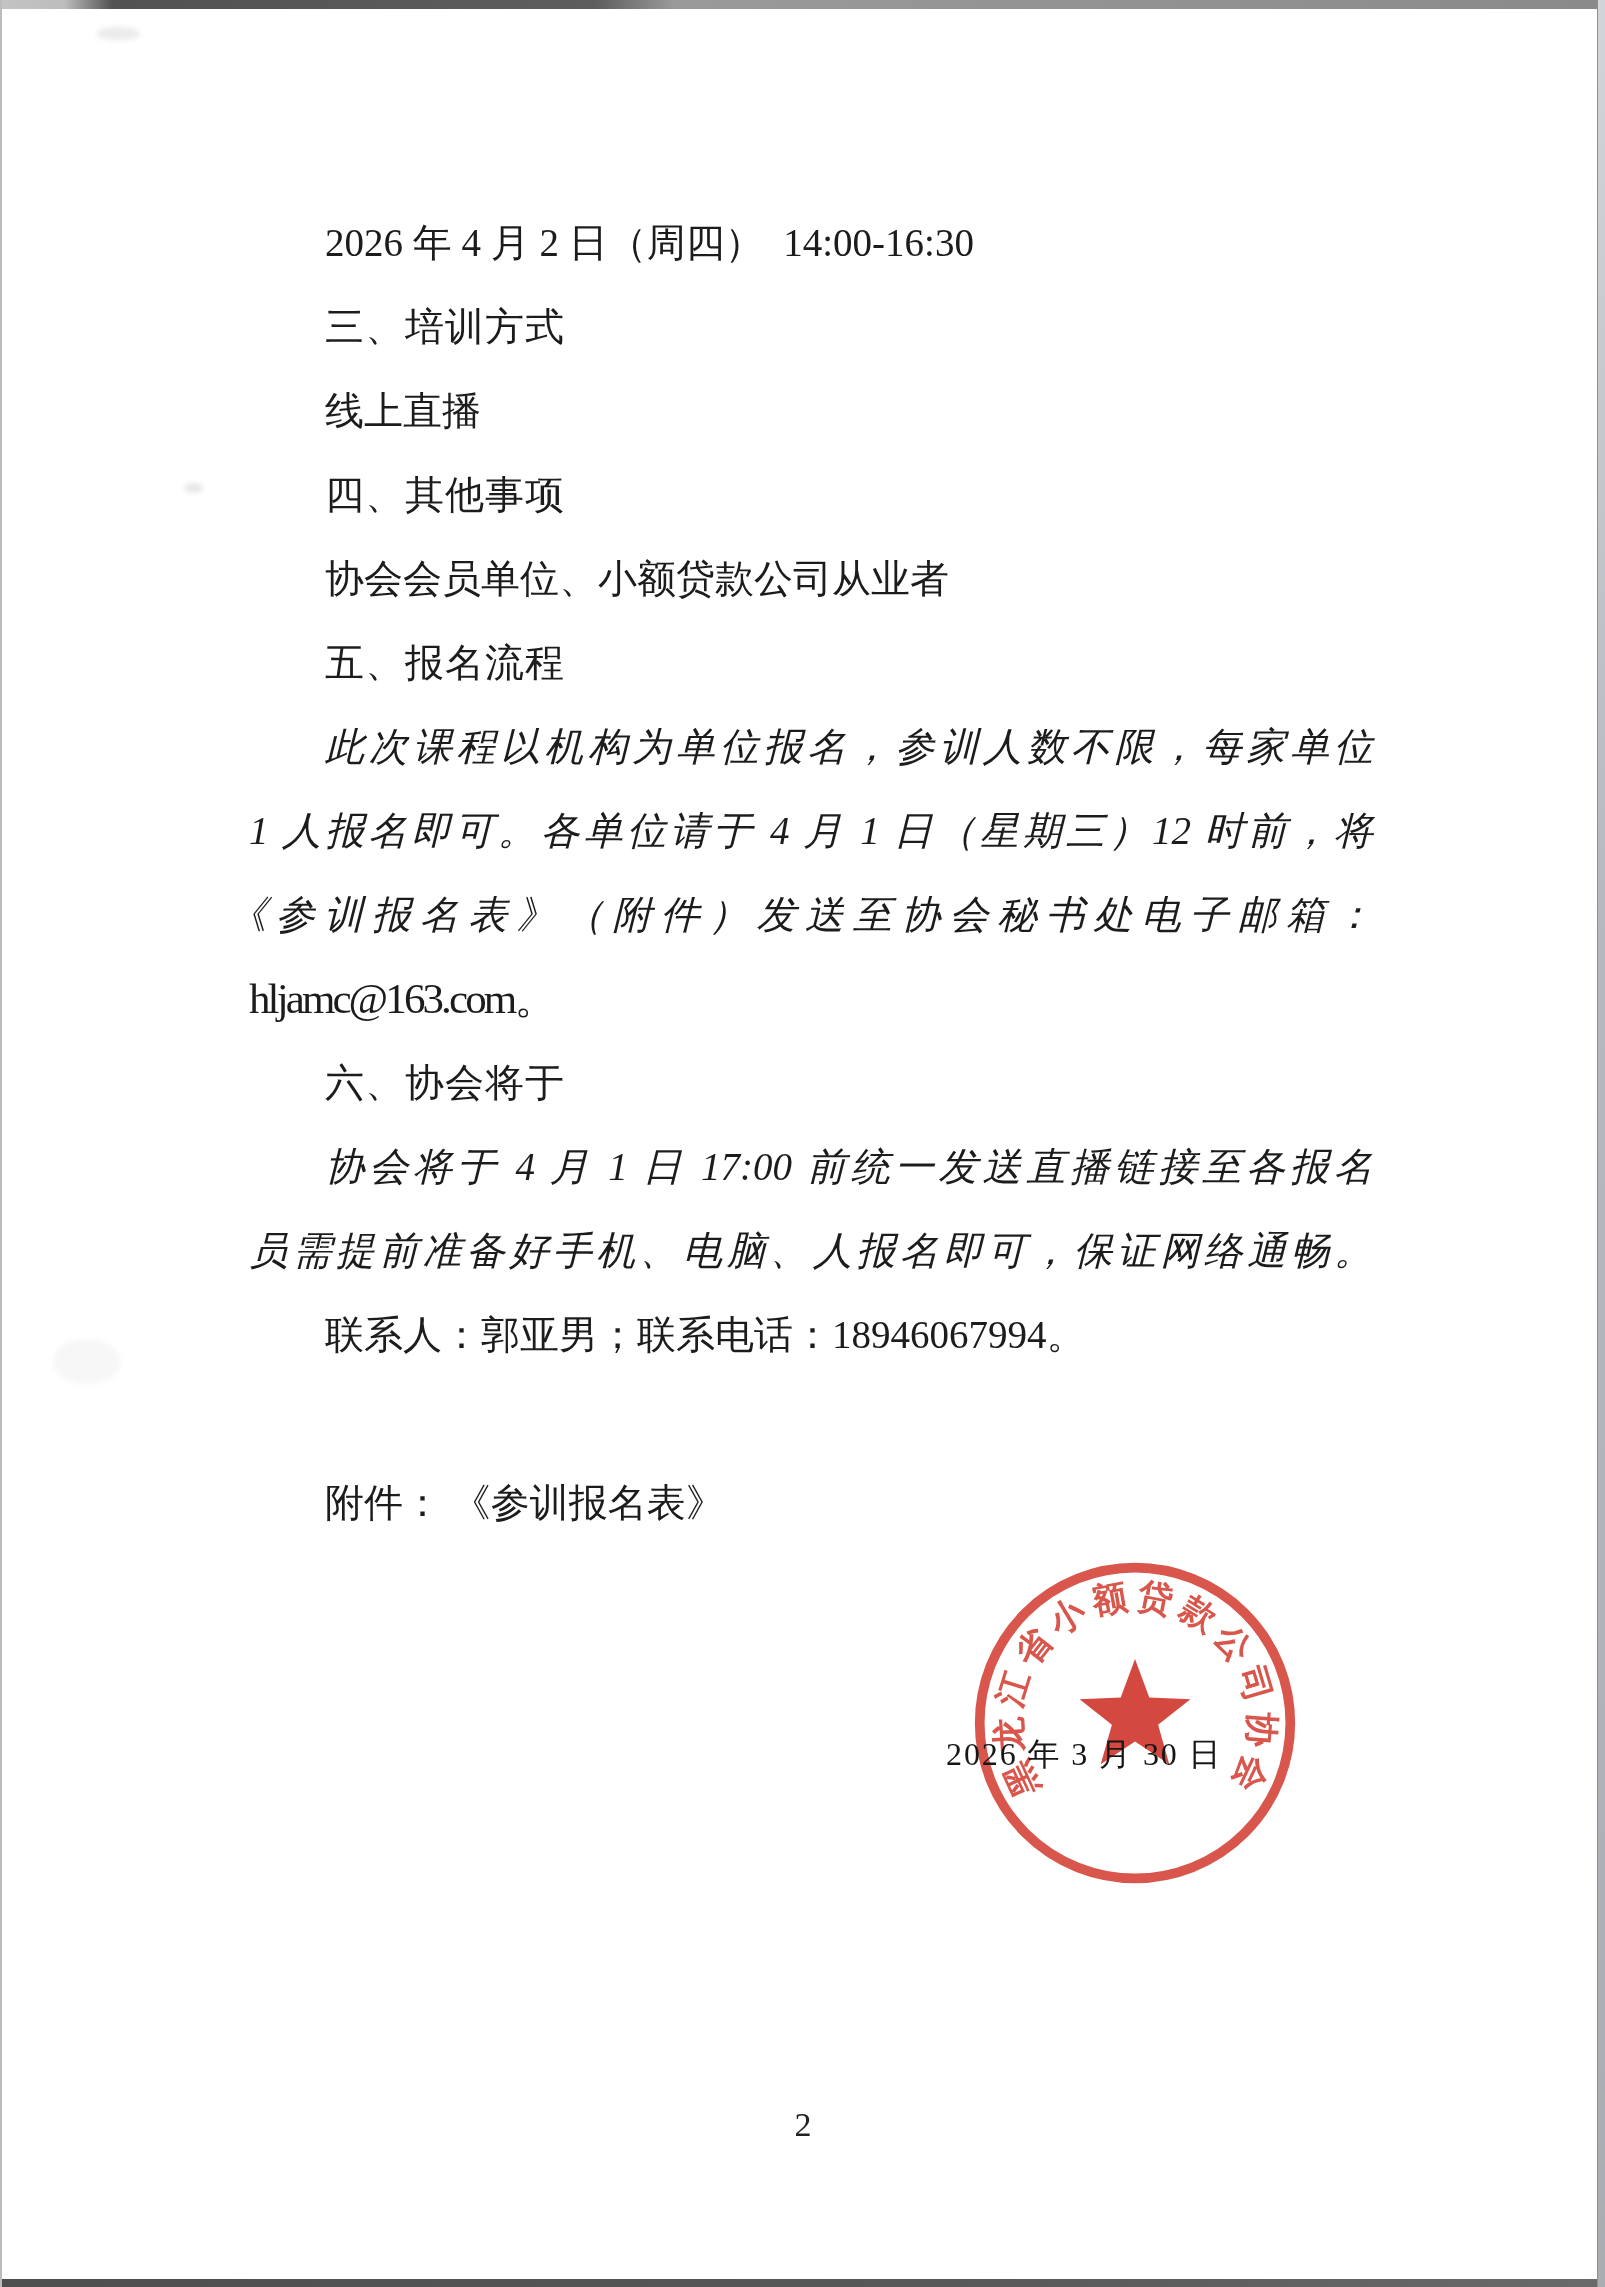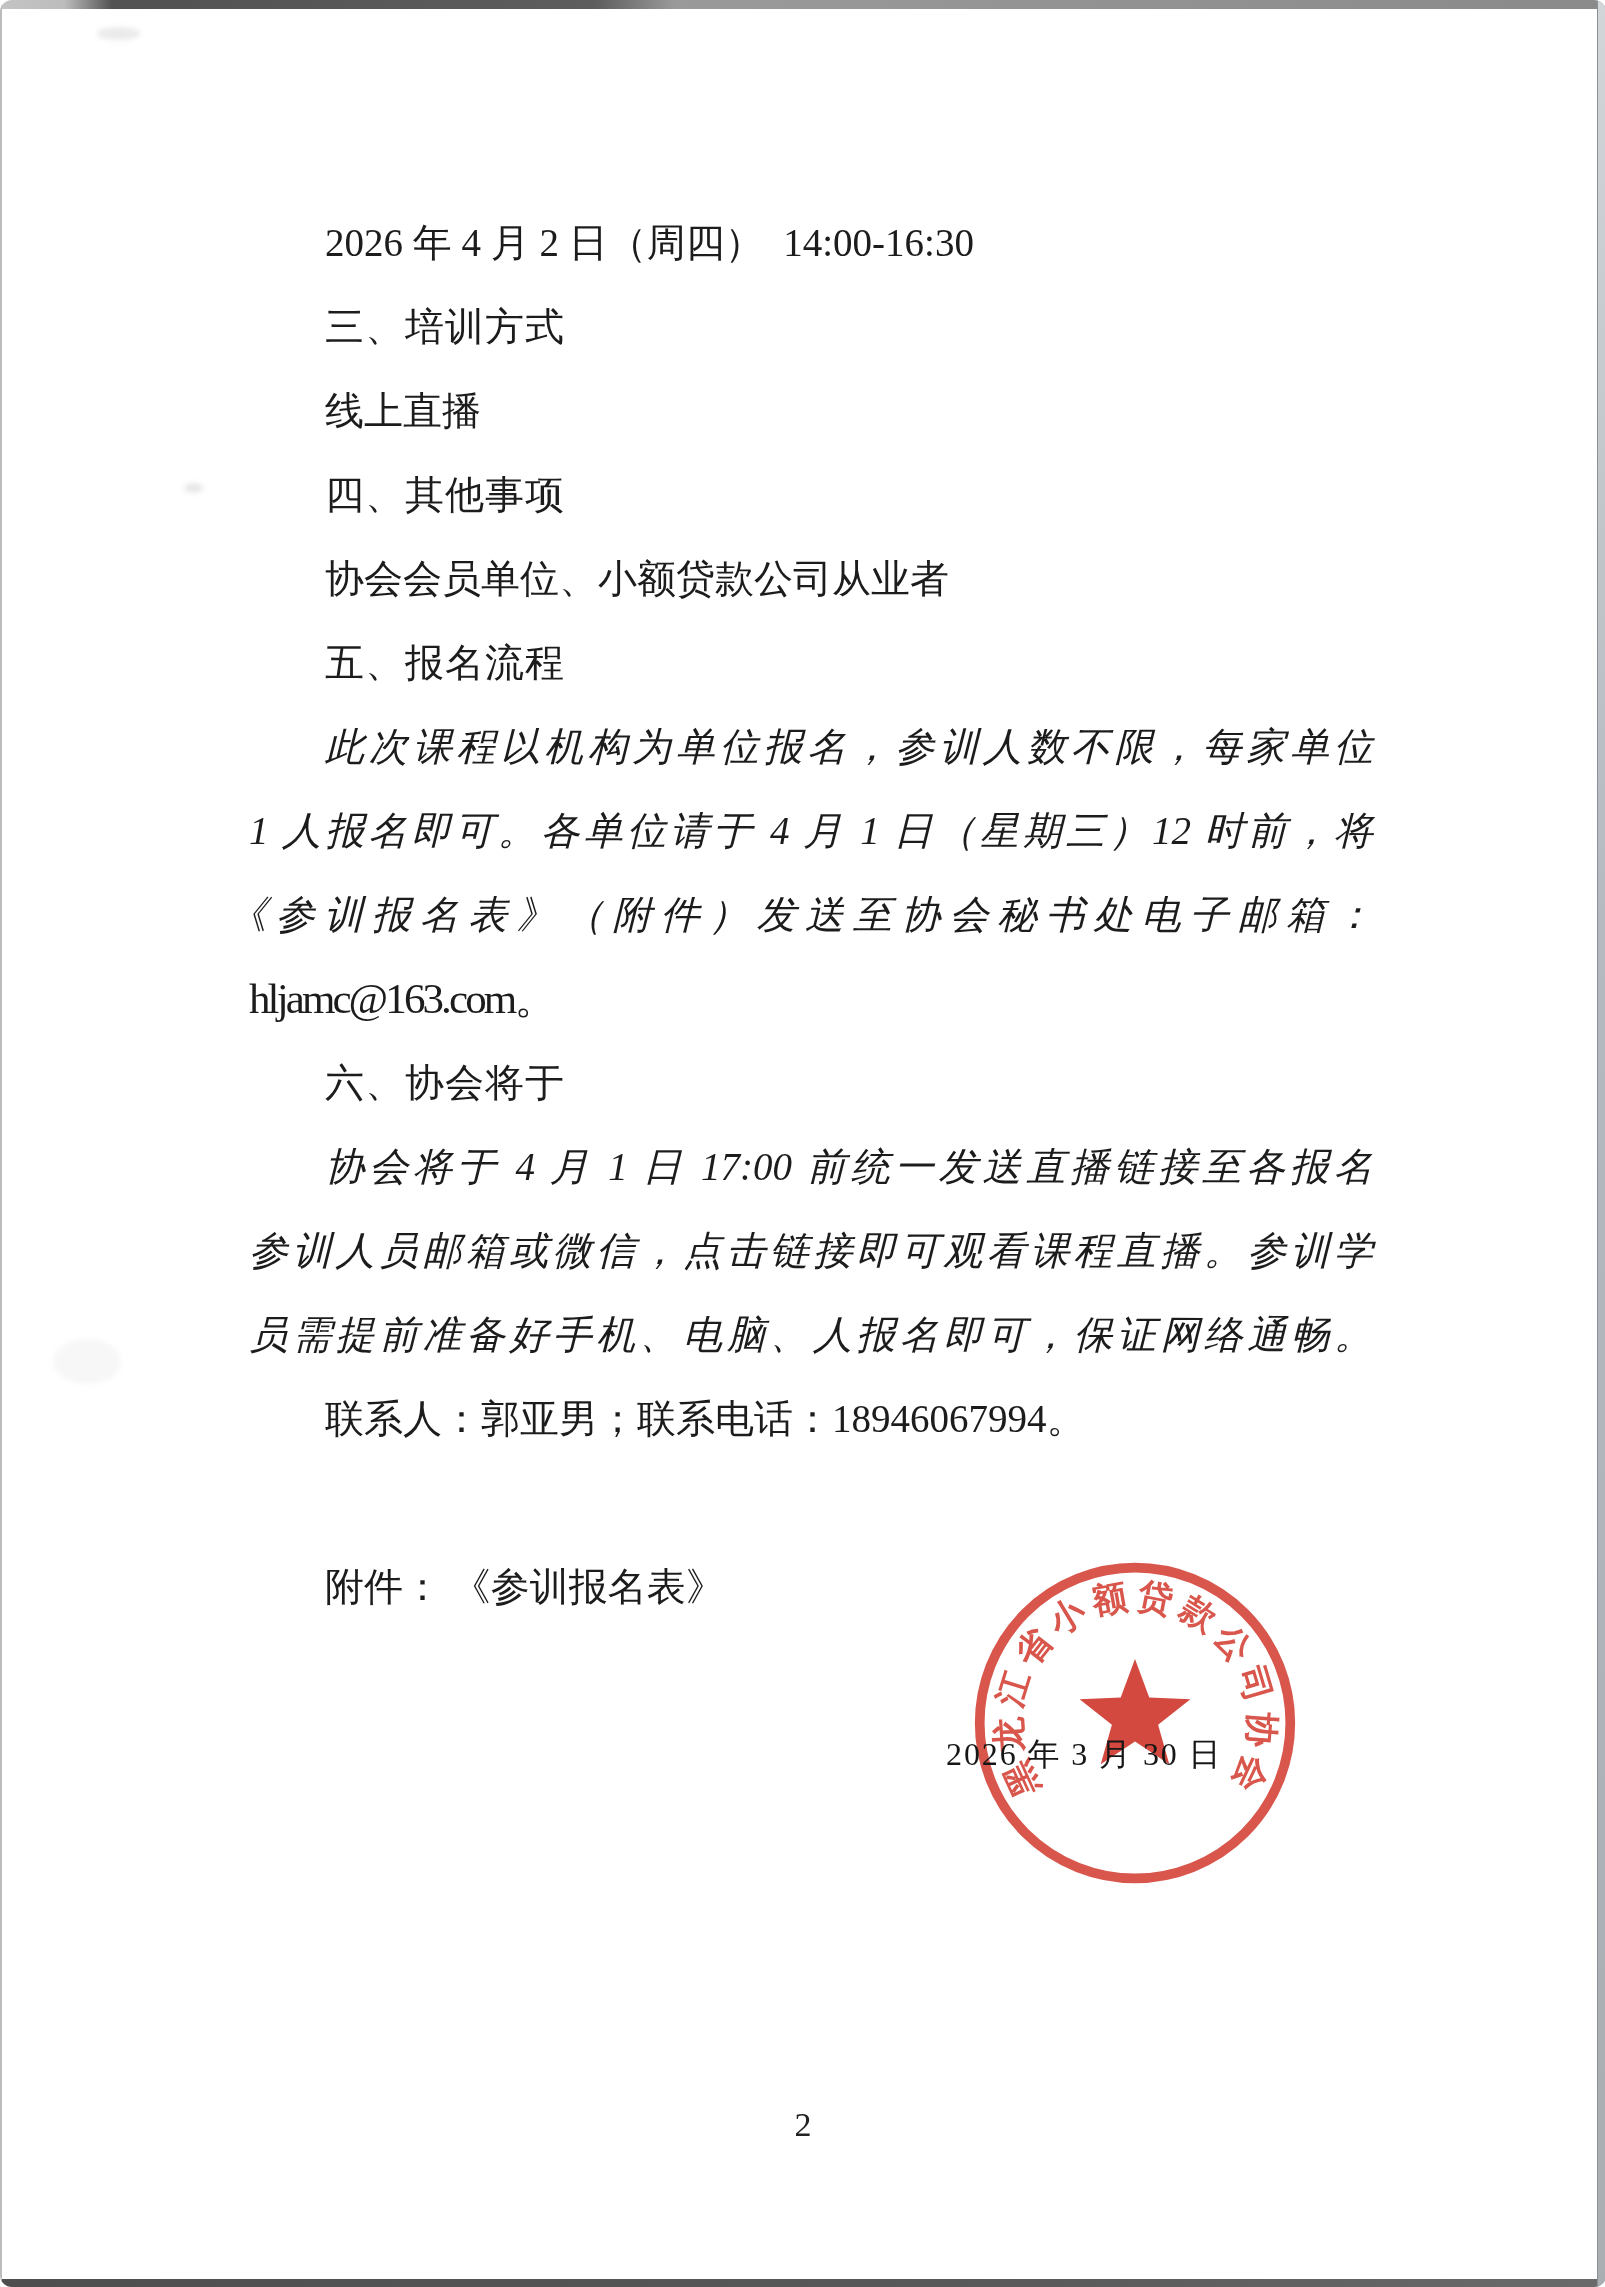--- a/index.html
+++ b/index.html
@@ -3,21 +3,20 @@
 <meta charset="utf-8">
 <style>
   html,body{margin:0;padding:0;background:#ffffff;}
   .page{
     position:relative;
     width:1606px;height:2287px;
     background:#ffffff;
     overflow:hidden;
     font-family:"Liberation Serif","DejaVu Serif",serif;
     color:#1c1c1c;
-    border-radius:12px;
   }
   
   .edge-top{position:absolute;left:0;top:0;width:100%;height:8.7px;
     background:linear-gradient(90deg,#c4c4c4 0%,#bdbdbd 4%,#525252 7%,#5d5d5d 37%,#9a9a9a 42%,#8a8a8a 100%);}
   .edge-bottom{position:absolute;left:0;bottom:0;width:100%;height:7.8px;
     background:linear-gradient(90deg,#4e4e4e 0%,#585858 60%,#6a6a6a 100%);}
   .edge-right{position:absolute;top:0;right:0;width:7.8px;height:100%;
     background:linear-gradient(180deg,#d2d6d9 0%,#b4bac0 40%,#a9aeb3 100%);
     border-left:1.9px solid #8a9096;}
   .edge-left{position:absolute;top:0;left:0;width:1.9px;height:100%;background:#bcbcbc;}
@@ -86,21 +85,20 @@
     <div class="line indent">线上直播</div>
     <div class="line indent heading">四、其他事项</div>
     <div class="line indent">协会会员单位、小额贷款公司从业者</div>
     <div class="line indent heading">五、报名流程</div>
     <div class="line indent just">此次课程以机构为单位报名，参训人数不限，每家单位</div>
     <div class="line just">1 人报名即可。各单位请于 4 月 1 日（星期三）12 时前，将</div>
     <div class="line just hang">《参训报名表》（附件）发送至协会秘书处电子邮箱：</div>
     <div class="line mono">hljamc@163.com。</div>
     <div class="line indent heading">六、协会将于</div>
     <div class="line indent just">协会将于 4 月 1 日 17:00 前统一发送直播链接至各报名</div>
-    <div class="line just">参训人员邮箱或微信，点击链接即可观看课程直播。参训学</div>
     <div class="line just">员需提前准备好手机、电脑、人报名即可，保证网络通畅。</div>
     <div class="line indent">联系人：郭亚男；联系电话：18946067994。</div>
     <div class="line blank"></div>
     <div class="line indent">附件： 《参训报名表》</div>
   </div>
 
   <svg class="seal" viewBox="0 0 340 340">
     <defs>
       <path id="seal-arc" d="M 73.4 237.7 A 118 118 0 1 1 266.6 237.7" fill="none"></path>
     </defs>

